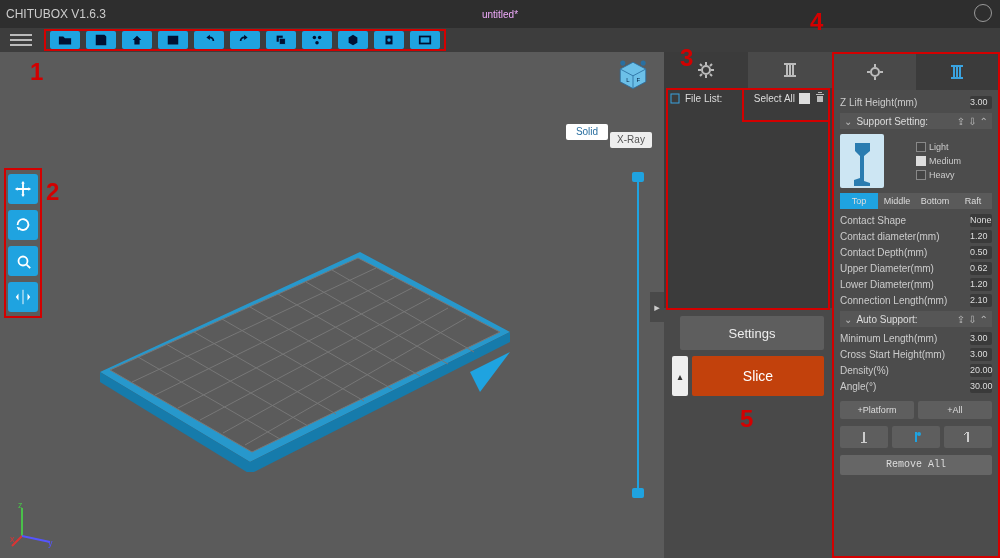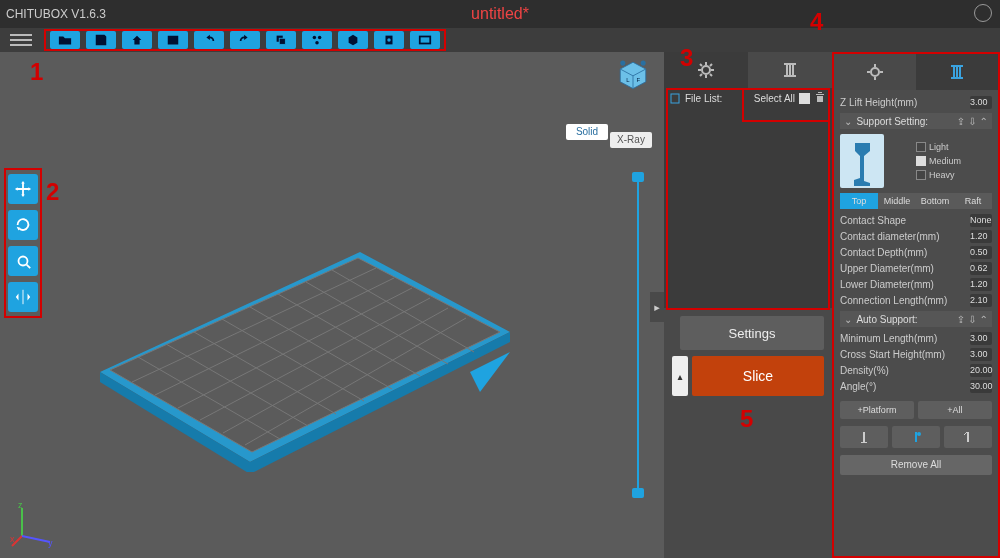--- a/index.html
+++ b/index.html
@@ -16,21 +16,21 @@
   .topbar {
     height: 28px;
     background: #2e2e2e;
     display: flex;
     align-items: center;
     position: relative;
   }
   .topbar .app-title { margin-left: 6px; font-size: 12px; color: #ccc; }
   .topbar .doc-title {
     position: absolute; left: 50%; transform: translateX(-50%);
-    color: #ef4444; font-size: 16px;
+    color: #f0abfc; font-size: 10px;
   }
   .topbar .user-icon {
     position: absolute; right: 8px; top: 4px;
     width: 18px; height: 18px;
     border: 1.5px solid #999; border-radius: 50%;
   }
   
   .toolbar-row {
     height: 24px;
     background: #3d3d3d;
@@ -225,21 +225,21 @@
   .seg-tabs { display:flex; height:16px; }
   .seg-tabs .s { flex:1; text-align:center; line-height:16px; background:#5a5a5a; font-size:9px; }
   .seg-tabs .s.active { background:#1fa3e0; }
   .btn-row { display:flex; gap:4px; margin-top:4px; }
   .btn-row .b { flex:1; height:18px; background:#5e5e5e; text-align:center; line-height:18px; border-radius:2px; font-size:9px; }
   .icon-row { display:flex; gap:4px; margin-top:4px; }
   .icon-row .ib { flex:1; height:22px; background:#5e5e5e; display:flex; align-items:center; justify-content:center; border-radius:2px;}
   .icon-row .ib svg { width:14px; height:14px; }
   .remove-all {
     margin-top:4px; height:20px; background:#666;
-    text-align:center; line-height:20px; border-radius:2px; font-size:10px;
+    text-align:center; line-height:20px; border-radius:2px; font-size:10px;font-family:Liberation Mono, monospace;
   }
   
   .ann { position:absolute; color:#d30000; font-size:24px; font-weight:bold; }
   .red-box-4 {
     position:absolute; 
     top: 36px;
     width: 88px; height: 34px;
     border: 2px solid #d30000;
     pointer-events:none;
   }

